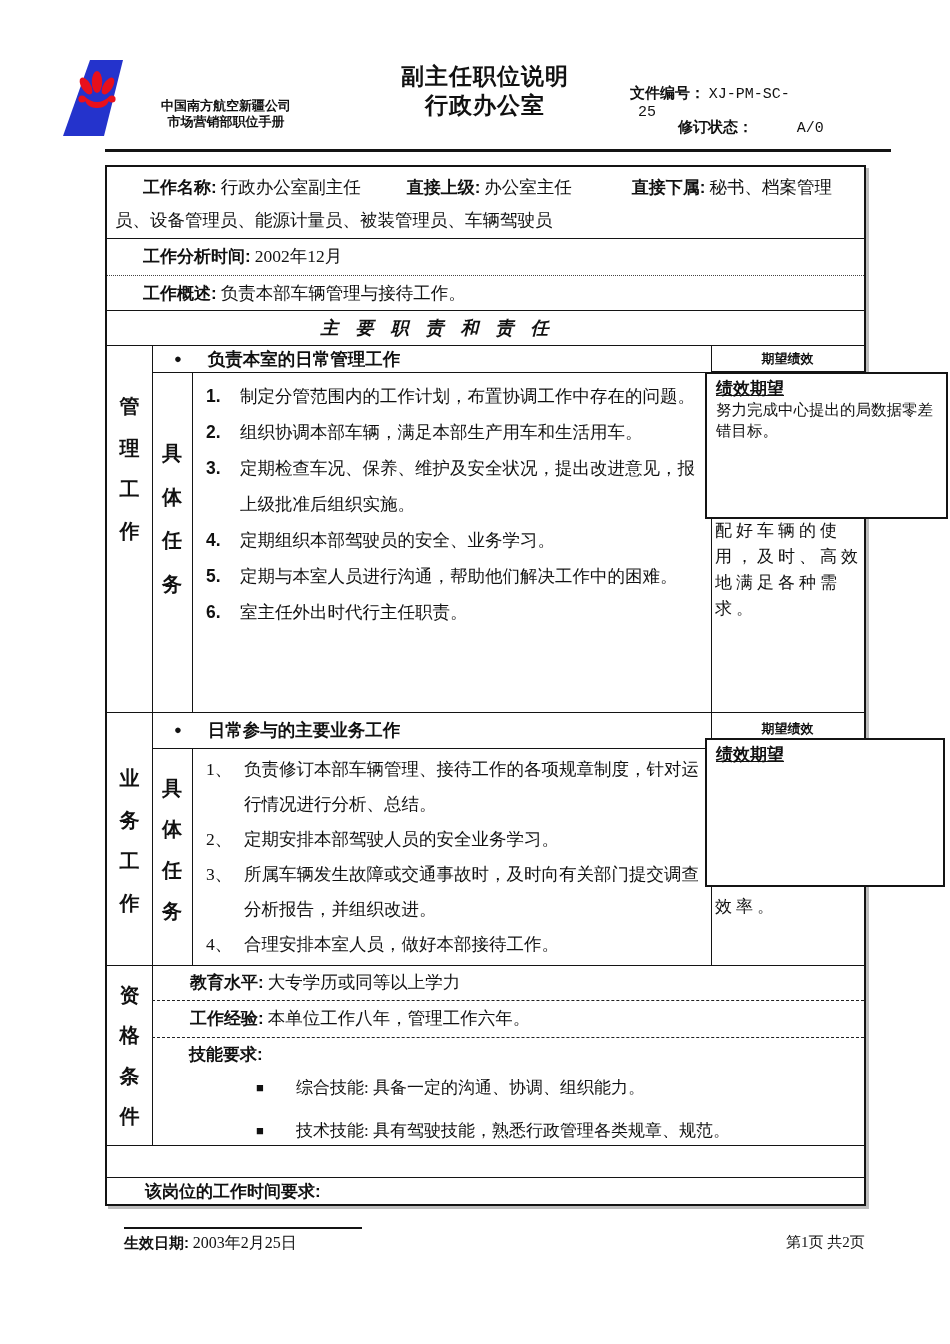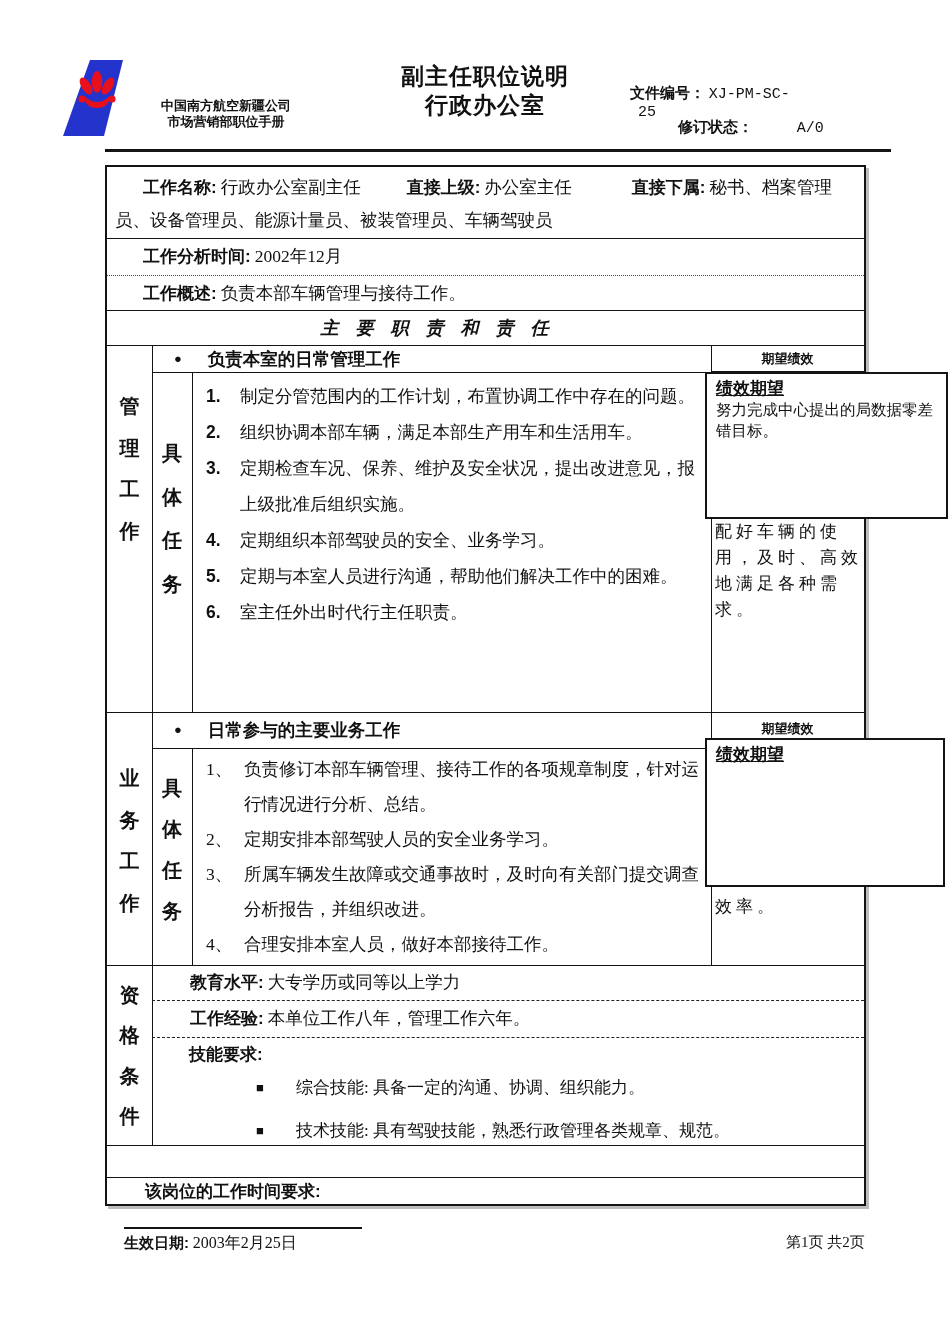--- a/index.html
+++ b/index.html
@@ -159,21 +159,21 @@
       <div class="task">
         <span class="n">5.</span>
         <span class="t">定期与本室人员进行沟通，帮助他们解决工作中的困难。</span>
         </div>
       <div class="task">
         <span class="n">6.</span>
         <span class="t">室主任外出时代行主任职责。</span>
         </div>
     </div>
 
-    <div class="cell undertext" style="left:608px;top:352px;width:151px;">配好车辆的使
+    <div class="cell undertext" style="left:608px;top:352px;width:151px;font-family:Liberation Mono, monospace;">配好车辆的使
 用，及时、高效
 地满足各种需
 求。</div>
 
     <div class="line" style="left:0;top:545px;width:757px;height:1px;"></div>
 
     <div class="cell vlabel" style="left:0;top:598px;width:45px;height:152px;">
       <span>业</span>
       <span>务</span>
       <span>工</span>

